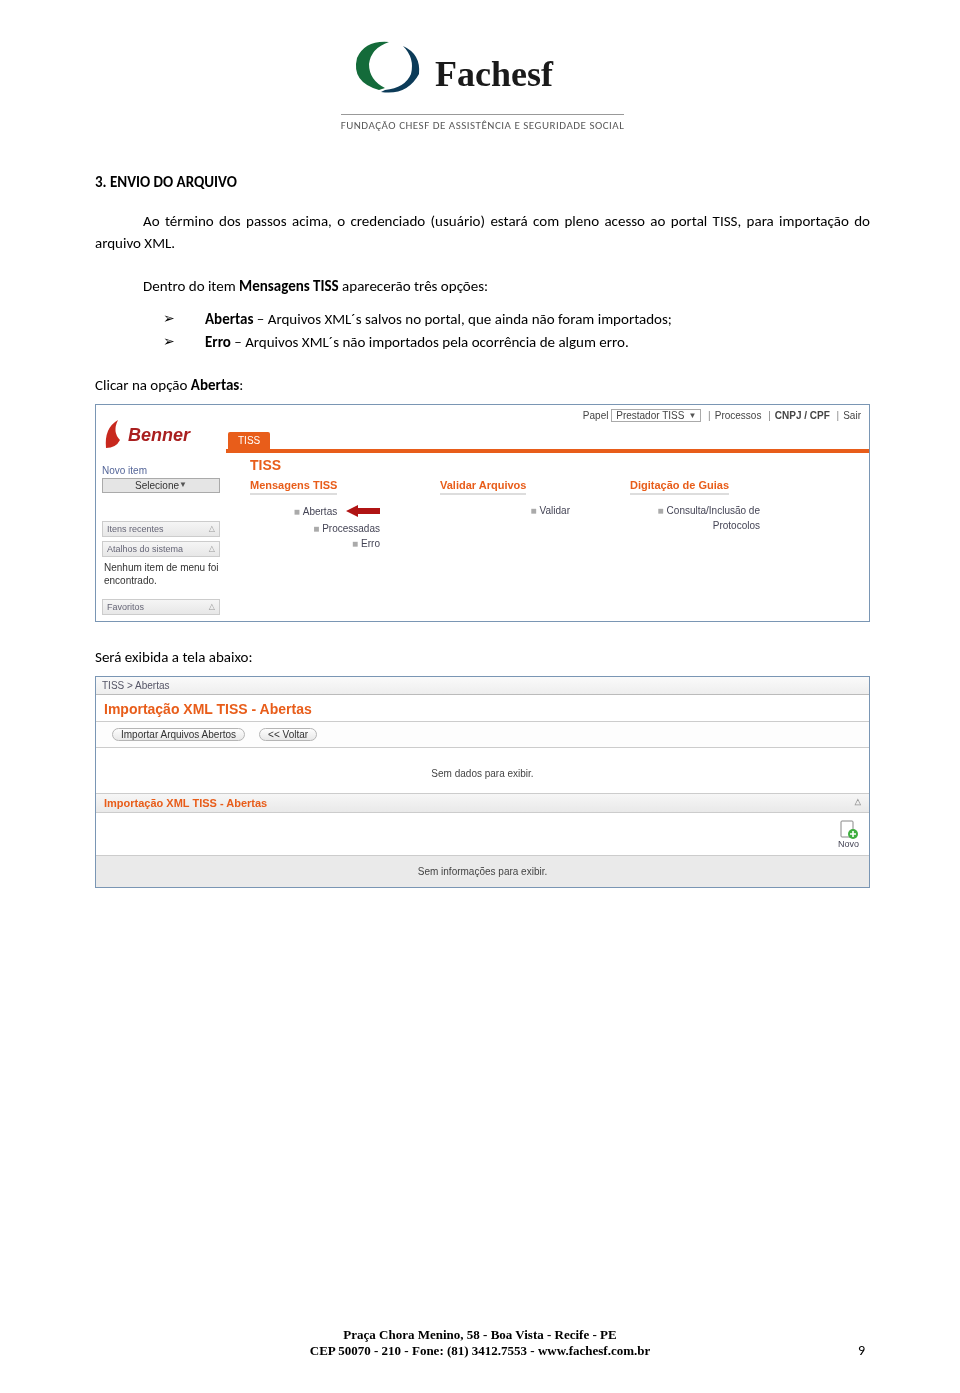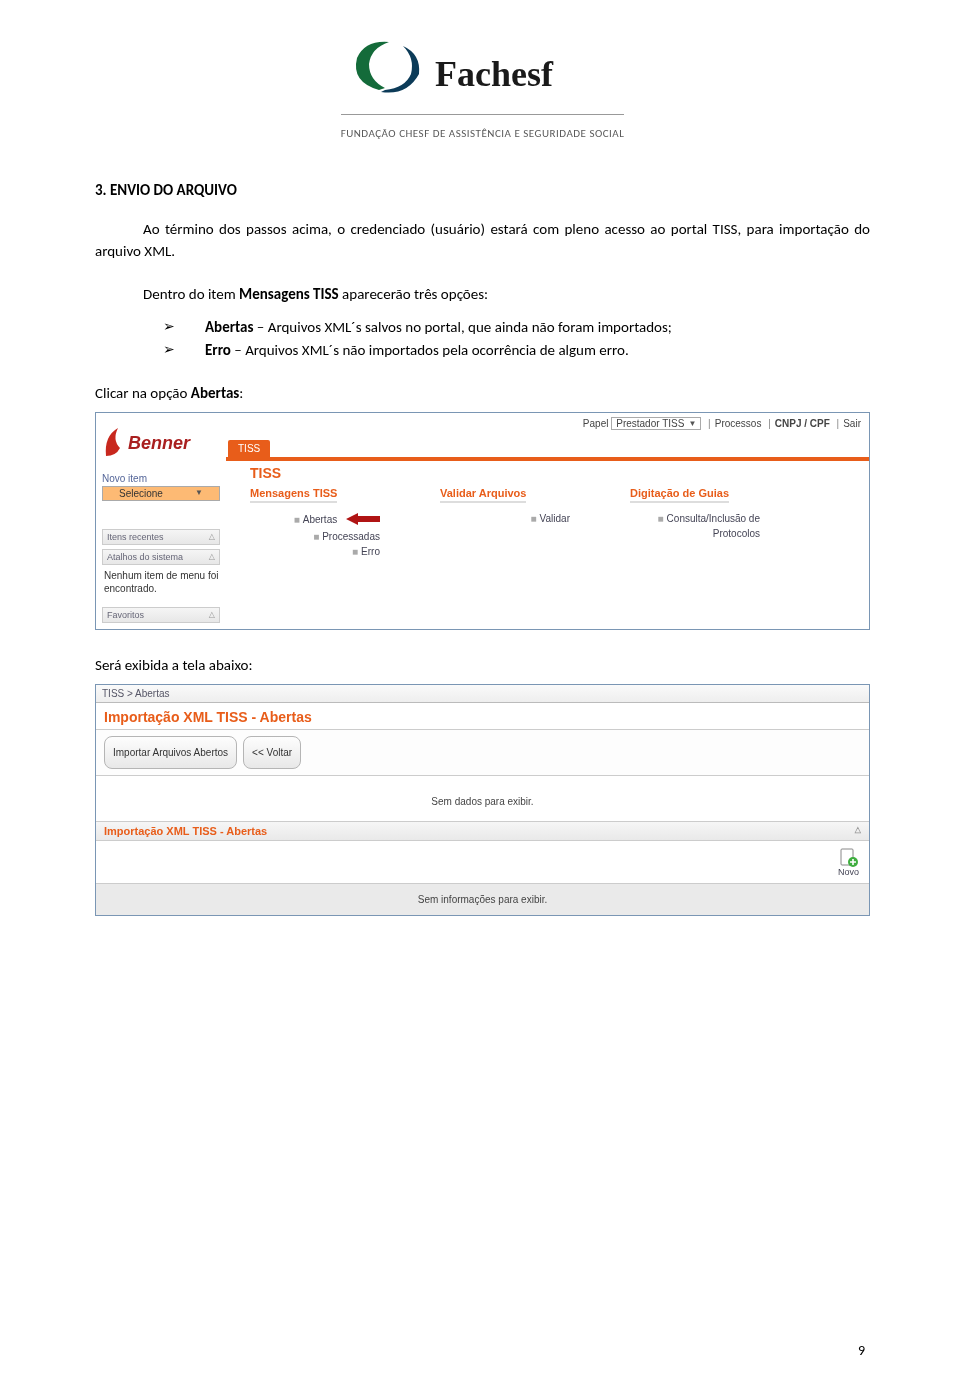--- a/index.html
+++ b/index.html
@@ -22,21 +22,21 @@
   }
   .logo-wrap {
     display: inline-block;
   }
   .logo-wrap > svg { display:block; margin: 0 auto; }
   .logo-subtitle {
     font-size: 11px;
     letter-spacing: 0.5px;
     color: #5a5a5a;
     border-top: 1px solid #999;
-    padding-top: 12px;
+    padding-top: 4px;
     margin-top: 4px;
   }
   .section-title {
     font-weight: bold;
     font-size: 15px;
     margin-bottom: 20px;
   }
   .para {
     font-size: 15px;
     line-height: 1.45;
@@ -95,25 +95,25 @@
     gap: 4px;
   }
   .benner-text { font-size: 18px; font-weight: bold; color: #a91f1f; font-style: italic;}
   .novo-item {
     font-size: 10px;
     color: #556699;
     margin-top: 6px;
   }
   .selecione {
     border: 1px solid #aaa;
-    background: #fdba74;
-    font-size: 10px;
-    padding: 1px 16px;
-    display: flex;
-    justify-content: space-between;
+    background: #e5e5e5;
+    font-size: 10px;
+    padding: 1px 1px;
+    display: flex;
+    justify-content: center;
     margin-top: 2px;
   }
   .caret { font-size: 8px; color: #555; }
   .shot1-main {
     flex: 1;
     position: relative;
   }
   .papel-row {
     text-align: right;
     padding: 4px 8px 2px 0;
@@ -225,23 +225,24 @@
     padding: 6px 8px;
     display: flex;
     gap: 6px;
     border-bottom: 1px solid #ccc;
     background: #fdfdfd;
   }
   .btn {
     border: 1px solid #b5b5b5;
     background: linear-gradient(#fdfdfd,#e8e8e8);
     font-size: 10px;
-    padding: 10px 8px;
+    padding: 0 8px;
     color: #333;
     border-radius: 8px;
+    margin-left: 8px;
   }
   .no-data {
     text-align: center;
     font-size: 10px;
     color: #444;
     padding: 20px 0 14px 0;
     background: #fff;
     border-bottom: 1px solid #ccc;
   }
   .sub-header-orange {
@@ -423,14 +424,18 @@
           <rect x="3" y="2" width="12" height="16" rx="1" fill="#fff" stroke="#888"></rect>
           <circle cx="15" cy="15" r="5" fill="#3fae3f"></circle>
           <path d="M15 12 v6 M12 15 h6" stroke="#fff" stroke-width="1.6"></path>
         </svg>
         <span>Novo</span>
       </span>
     </div>
     <div class="no-info">Sem informações para exibir.</div>
   </div>
 
+  <div class="footer">
+    <div>Praça Chora Menino, 58 - Boa Vista - Recife - PE</div>
+    <div>CEP 50070 - 210 - Fone: (81) 3412.7553 - www.fachesf.com.br</div>
+  </div>
   <div class="page-num">9</div>
 </div>
 
 </body></html>

